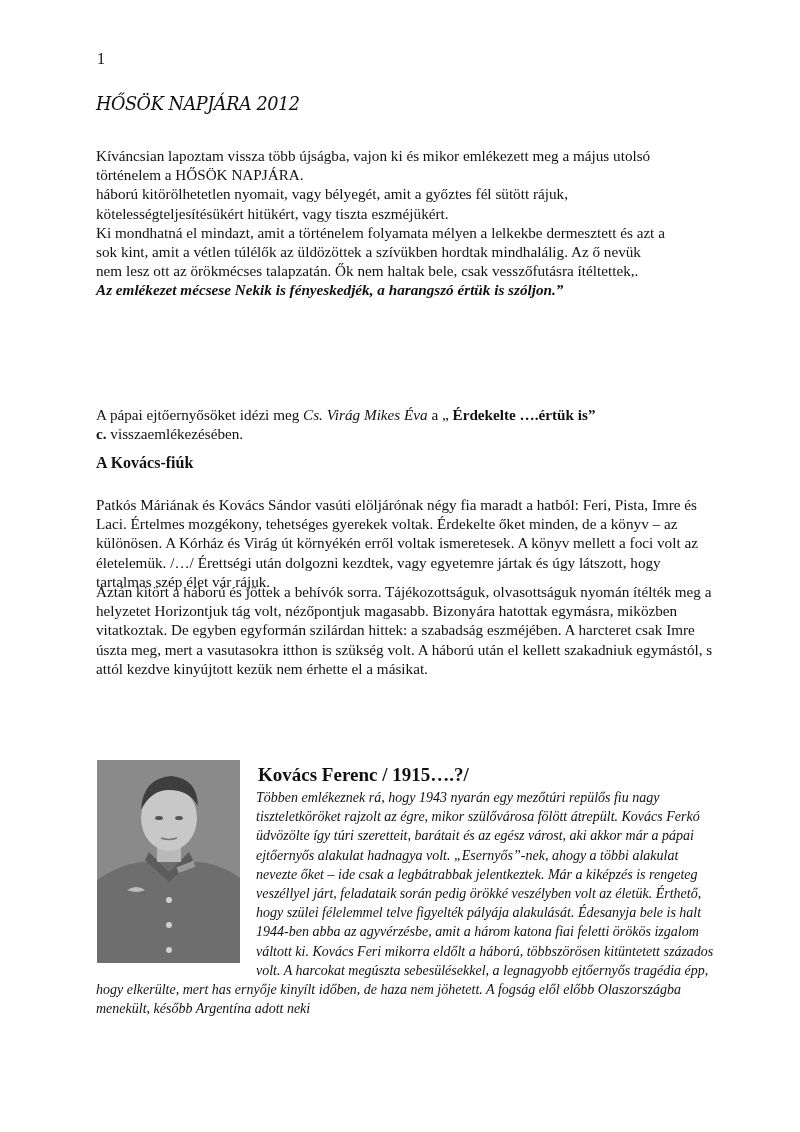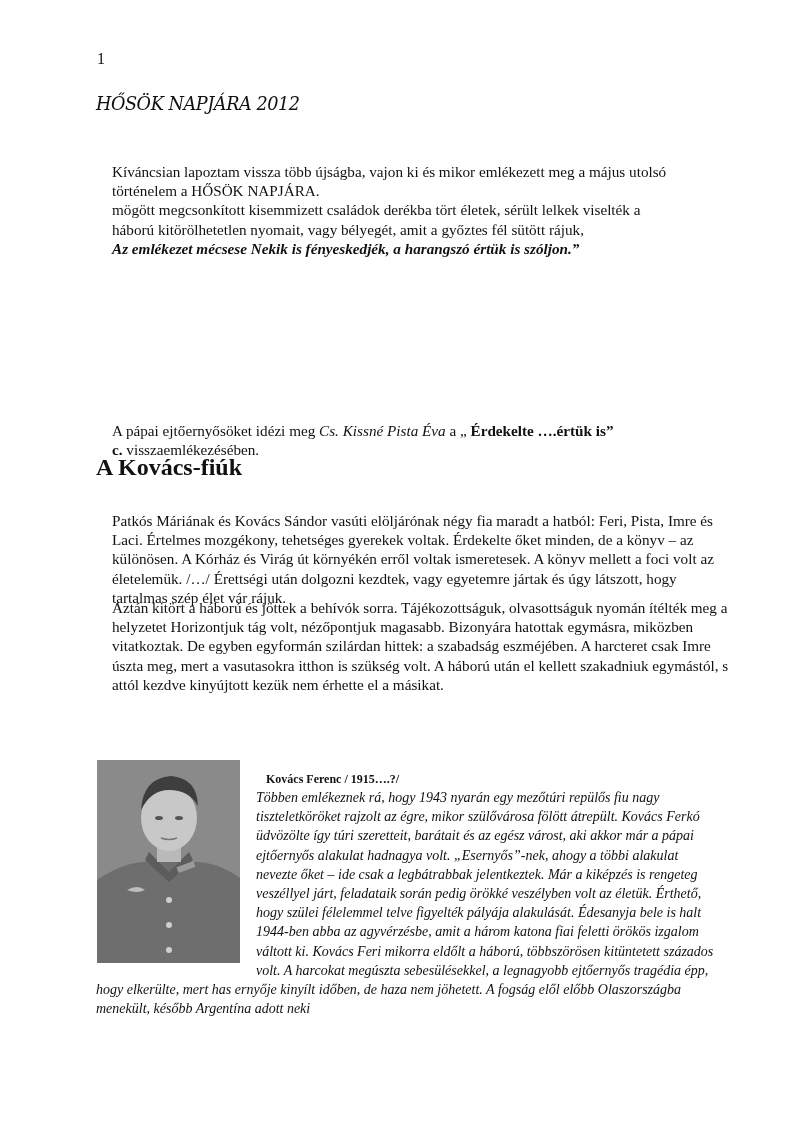--- a/index.html
+++ b/index.html
@@ -1,51 +1,54 @@
 <!DOCTYPE html>
 <html><head>
 <meta charset="utf-8">
 <style>
   html, body { margin: 0; padding: 0; background: #ffffff; }
   body { width: 800px; height: 1132px; position: relative; overflow: hidden;
          font-family: "Liberation Serif", serif; color: #111; }
   .page-num { position: absolute; left: 97px; top: 50px; font-size: 16px; }
   .title { position: absolute; left: 96px; top: 92px; font-size: 19px; font-style: italic;
            font-family: "DejaVu Serif", serif; letter-spacing: -0.5px; transform: scaleX(0.93); transform-origin: left; }
-  .para { position: absolute; left: 96px; width: 620px; font-size: 15.2px; line-height: 19.2px; margin: 16px; }
+  .para { position: absolute; left: 96px; width: 620px; font-size: 15.2px; line-height: 19.2px; margin: 0; }
   .p1 { top: 146px; }
   .quote-bold { font-weight: bold; font-style: italic; }
   .p2 { top: 405px; }
-  .h2 { position: absolute; left: 96px; top: 454px; font-size: 24px; font-weight: bold; margin: 0; }
+  .h2 { position: absolute; left: 96px; top: 454px; font-size: 16px; font-weight: bold; margin: 0; }
   .p3 { top: 495px; font-family: Liberation Serif, serif; }
   .p4 { top: 582px; }
   .photo { position: absolute; left: 97px; top: 760px; width: 143px; height: 203px;
            background: linear-gradient(180deg, #8e8e8e 0%, #7a7a7a 40%, #6a6a6a 100%); overflow: hidden; }
   .photo svg { width: 100%; height: 100%; display: block; }
-  .h3 { position: absolute; left: 258px; top: 764px; font-size: 12px; font-weight: bold; margin: 8px; }
+  .h3 { position: absolute; left: 258px; top: 764px; font-size: 19px; font-weight: bold; margin: 0; }
   .bio { position: absolute; left: 96px; top: 788px; width: 620px; font-size: 14px; line-height: 19.2px; font-style: italic; margin: 0; }
   .bio .float-spacer { float: left; width: 160px; height: 173px; }
 </style>
 </head>
 <body>
 
 <div class="page-num">1</div>
 
 <div class="title">HŐSÖK NAPJÁRA 2012</div>
 
 <div class="para p1">
   <div>Kíváncsian lapoztam vissza több újságba, vajon ki és mikor emlékezett meg a május utolsó</div>
   <div>történelem a HŐSÖK NAPJÁRA.</div>
-  <div>mögött megcsonkított kisemmizett családok derékba tört életek, sérült lelkek viselték a</div>
   <div>háború kitörölhetetlen nyomait, vagy bélyegét, amit a győztes fél sütött rájuk,</div>
+  <div>kötelességteljesítésükért hitükért, vagy tiszta eszméjükért.</div>
+  <div>Ki mondhatná el mindazt, amit a történelem folyamata mélyen a lelkekbe dermesztett és azt a</div>
+  <div>sok kint, amit a vétlen túlélők az üldözöttek a szívükben hordtak mindhalálig. Az ő nevük</div>
+  <div>nem lesz ott az örökmécses talapzatán. Ők nem haltak bele, csak vesszőfutásra ítéltettek,.</div>
   <div class="quote-bold">Az emlékezet mécsese Nekik is fényeskedjék, a harangszó értük is szóljon.”</div>
 </div>
 
 <div class="para p2">
-  <span> A pápai ejtőernyősöket idézi meg </span><i>Cs. Kissné Pista Éva</i><span> a „ </span><b>Érdekelte ….értük is”</b><br>
+  <span> A pápai ejtőernyősöket idézi meg </span><i>Cs. Virág Mikes Éva</i><span> a „ </span><b>Érdekelte ….értük is”</b><br>
   <b>c.</b><span> visszaemlékezésében.</span>
 </div>
 
 <h2 class="h2">A Kovács-fiúk</h2>
 
 <p class="para p3">Patkós Máriának és Kovács Sándor vasúti elöljárónak négy fia maradt a hatból: Feri, Pista, Imre és Laci. Értelmes mozgékony, tehetséges gyerekek voltak. Érdekelte őket minden, de a könyv – az különösen. A Kórház és Virág út környékén erről voltak ismeretesek. A könyv mellett a foci volt az életelemük. /…/ Érettségi után dolgozni kezdtek, vagy egyetemre jártak és úgy látszott, hogy tartalmas szép élet vár rájuk.</p>
 <p class="para p4">Aztán kitört a háború és jöttek a behívók sorra. Tájékozottságuk, olvasottságuk nyomán ítélték meg a helyzetet Horizontjuk tág volt, nézőpontjuk magasabb. Bizonyára hatottak egymásra, miközben vitatkoztak. De egyben egyformán szilárdan hittek: a szabadság eszméjében. A harcteret csak Imre úszta meg, mert a vasutasokra itthon is szükség volt. A háború után el kellett szakadniuk egymástól, s attól kezdve kinyújtott kezük nem érhette el a másikat.</p>
 
 <div class="photo">
   <svg viewBox="0 0 143 203" preserveAspectRatio="none">

